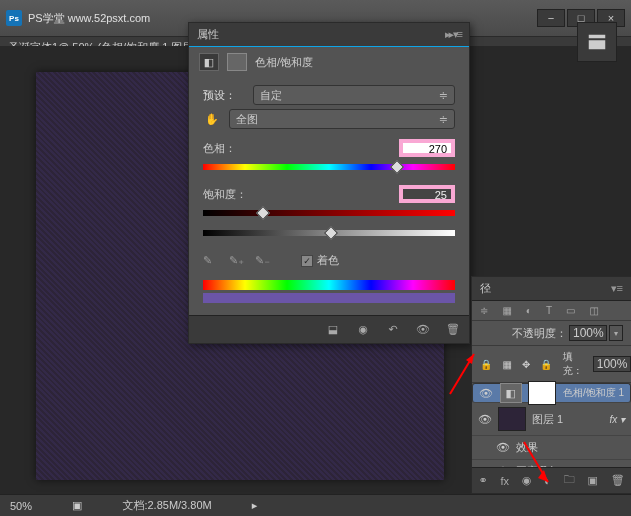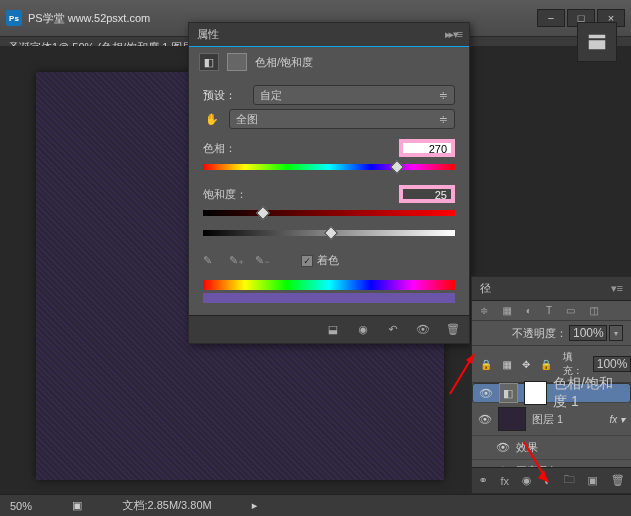--- a/index.html
+++ b/index.html
@@ -191,21 +191,21 @@
     <span>🔒</span>
     <span style="margin-left:auto">填充：</span>
     <span class="pct">100%</span>
 
   </div>
 
   <div class="layer sel">
     <span class="eye">👁</span>
     <span class="aicon">◧</span>
     <span class="lthumb"></span>
-    <span style="font-size:14px">色相/饱和度 1</span>
+    <span style="font-size:10px">色相/饱和度 1</span>
   </div>
   <div class="layer">
     <span class="eye">👁</span>
     <span class="lthumb dark"></span>
     <span>图层 1</span>
     <span style="margin-left:auto;font-style:italic;color:#ccc;font-size:10px">fx ▾</span>
   </div>
   <div class="layer" style="padding-left:24px">
     <span class="eye">👁</span>
     <span>效果</span>

